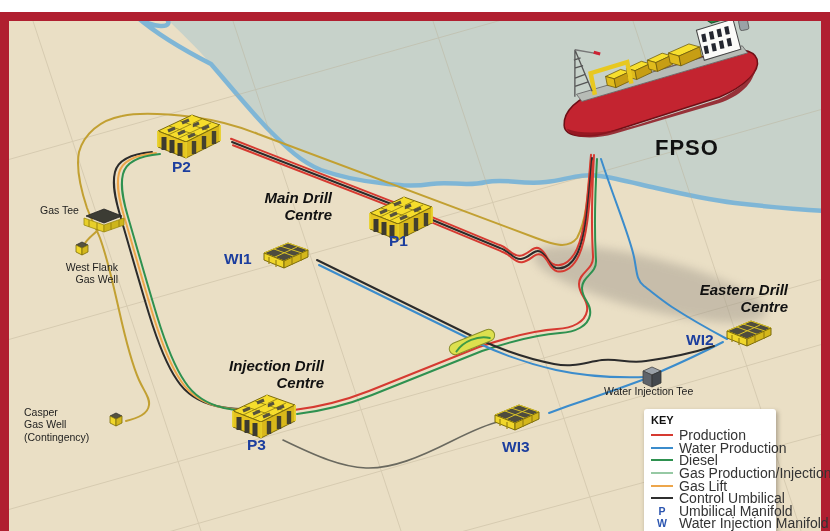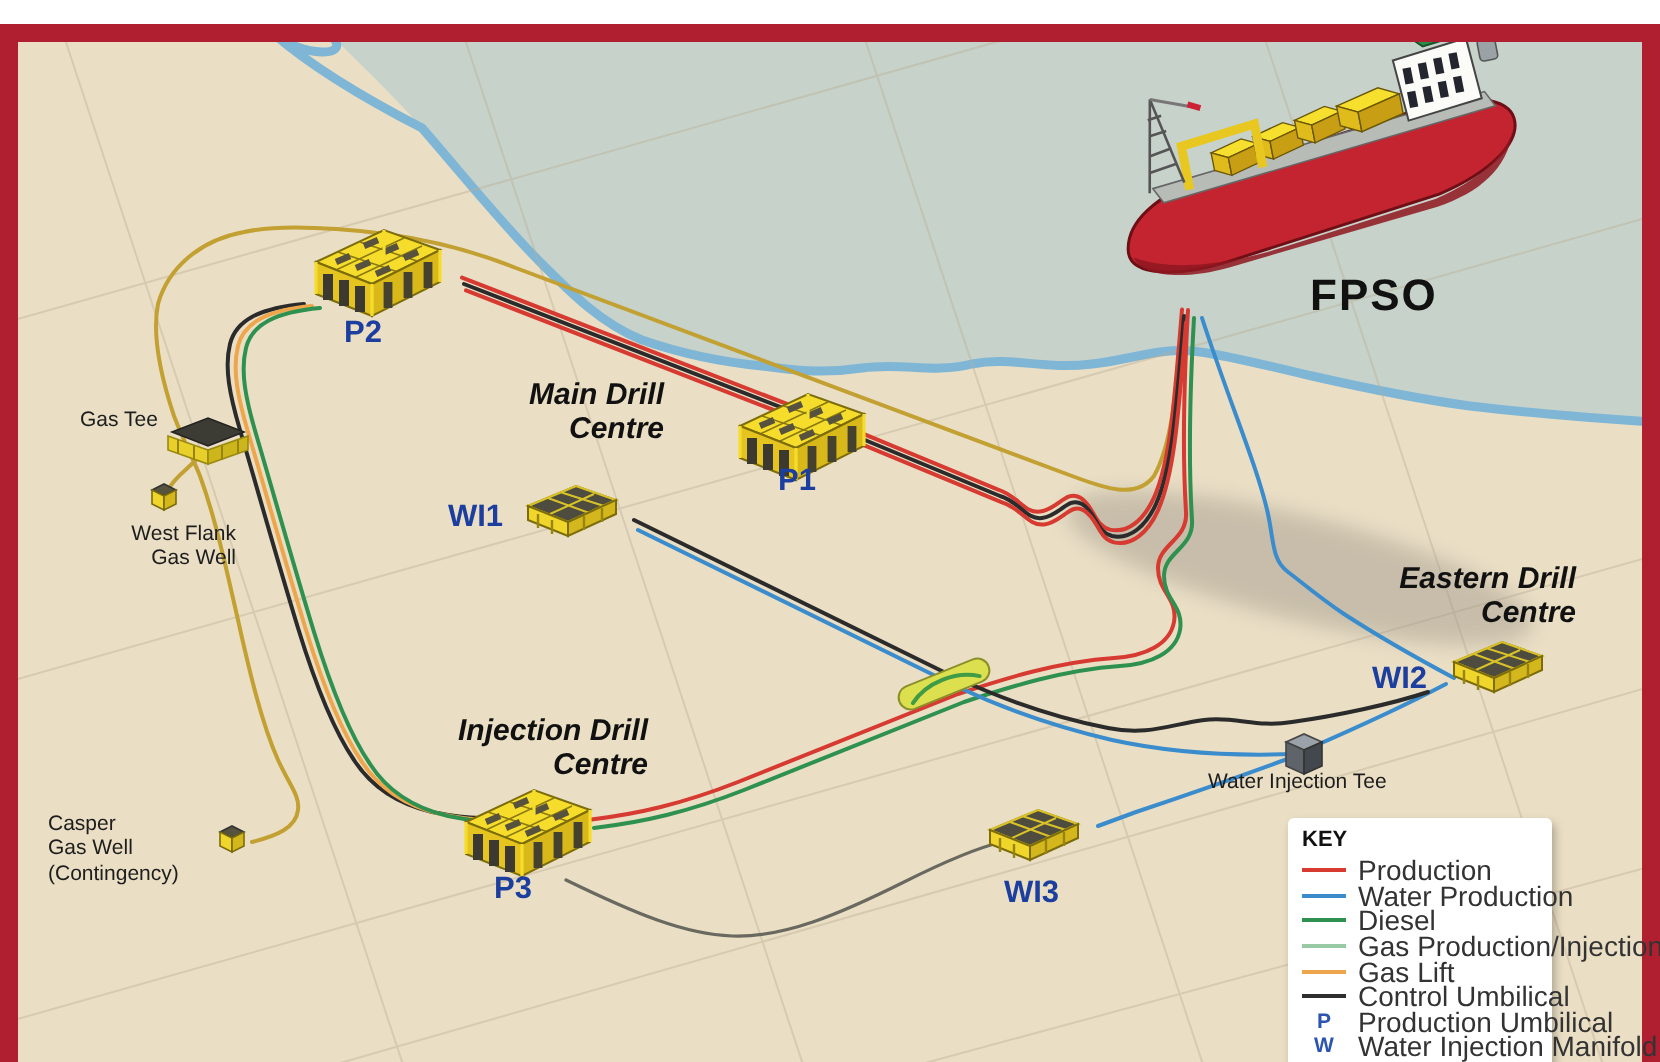--- a/index.html
+++ b/index.html
@@ -256,21 +256,21 @@
           <span class="key-label">Gas Lift</span>
         </div>
         <div class="key-row">
           <span class="key-swatch">
             <span class="key-line" style="border-top-color: rgb(47, 47, 47);"></span>
           </span>
           <span class="key-label">Control Umbilical</span>
         </div>
         <div class="key-row">
           <span class="key-swatch key-letter">P</span>
-          <span class="key-label">Production Umbilical</span>
+          <span class="key-label">Umbilical Manifold</span>
         </div>
         <div class="key-row">
           <span class="key-swatch key-letter">W</span>
           <span class="key-label">Water Injection Manifold</span>
         </div>
       </div>
   </div>
 
 </div>
 

